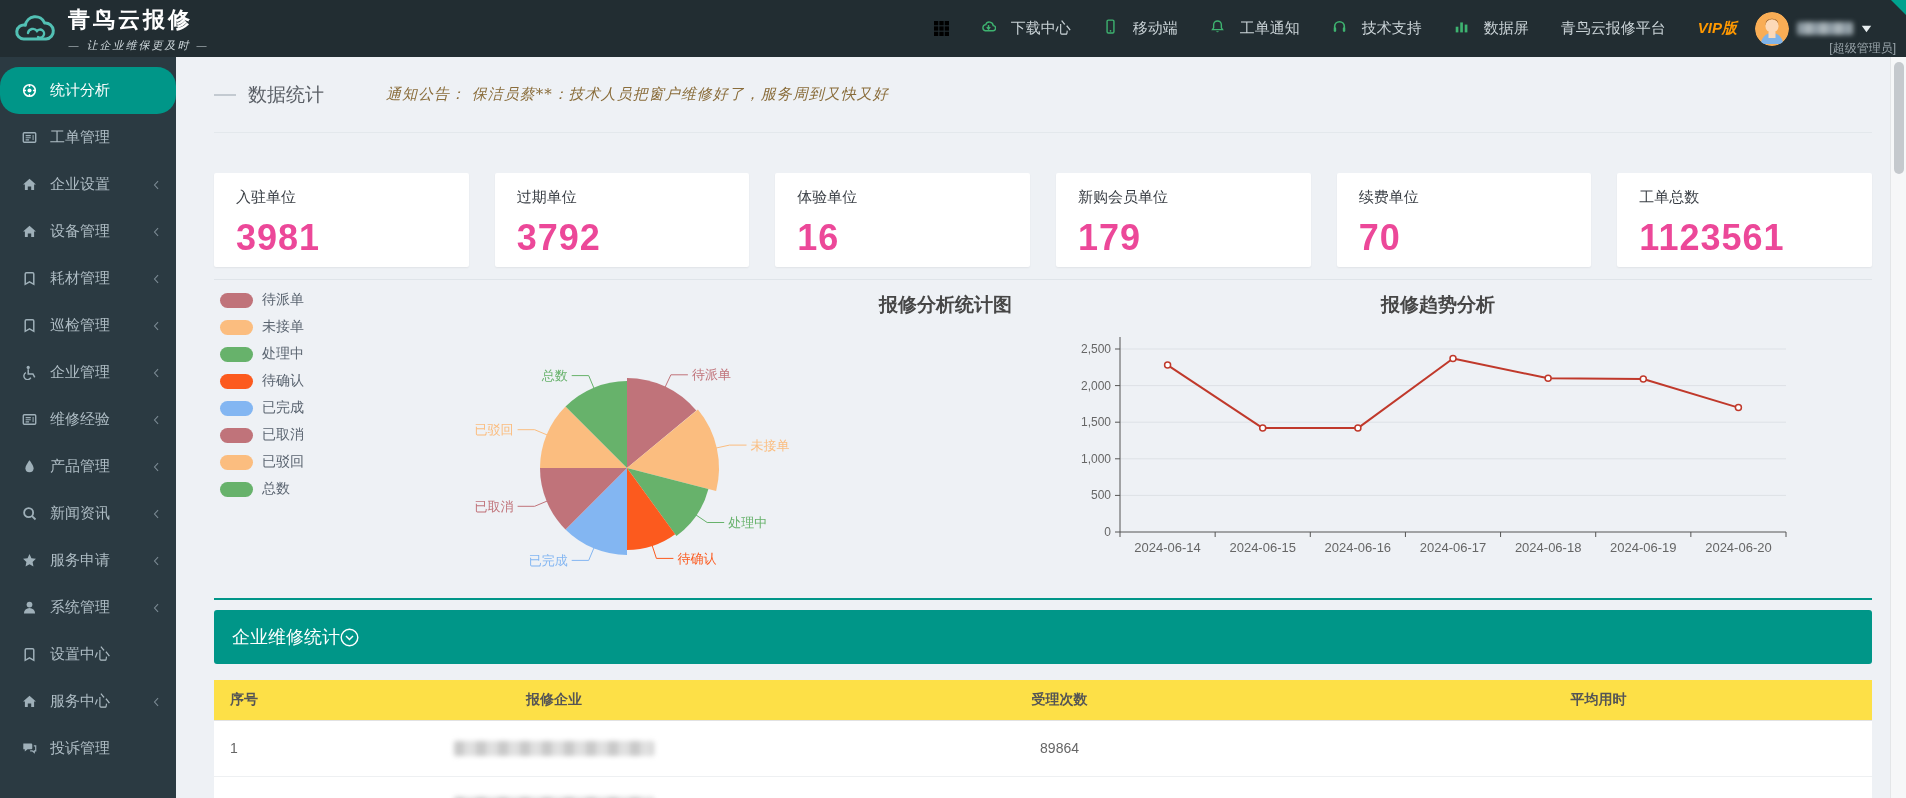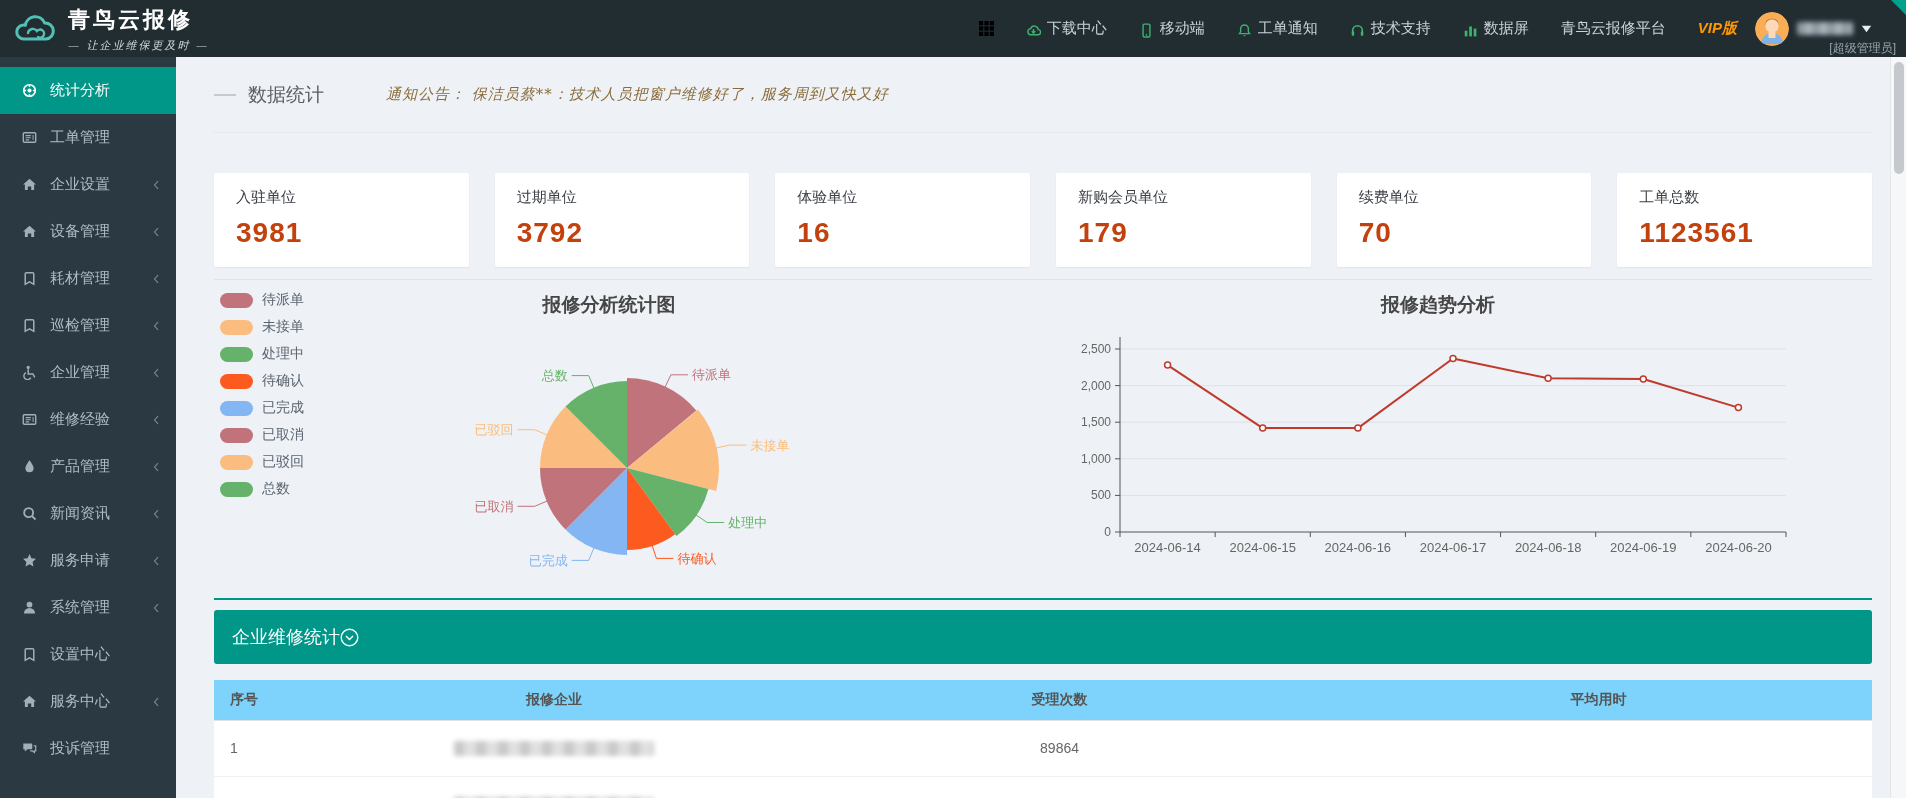--- a/index.html
+++ b/index.html
@@ -8,64 +8,64 @@
   .icon { width:15px; height:15px; display:inline-block; vertical-align:middle; }
 
   
   header { position:absolute; top:0; left:0; width:1906px; height:57px; background:#222d32; display:flex; align-items:center; z-index:20; }
   .logo { width:300px; display:flex; align-items:center; padding-left:12px; gap:10px; flex:none; }
   .logo-cloud { width:46px; height:32px; flex:none; }
   .logo-title { color:#fff; font-size:22px; font-weight:bold; letter-spacing:3px; }
   .logo-tagline { color:#cfd8dc; font-size:11px; letter-spacing:2px; margin-top:3px; font-family:"DejaVu Serif",serif; font-style:italic; }
   .spacer { flex:1; }
   #top-nav { display:flex; align-items:center; gap:32px; margin-right:18px; }
-  .nav-item { display:flex; align-items:flex-end; gap:6px; color:#c9d2d6; font-size:15px; cursor:pointer; text-decoration:none; white-space:nowrap; }
+  .nav-item { display:flex; align-items:flex-start; gap:15px; color:#c9d2d6; font-size:15px; cursor:pointer; text-decoration:none; white-space:nowrap; }
   .nav-item .icon { color:#3eb370; }
   .nav-item.vip span { color:#ff9800; font-style:italic; font-weight:bold; }
   .user-block { display:flex; align-items:center; gap:8px; margin-right:34px; flex:none; }
   .avatar { width:34px; height:34px; border-radius:50%; overflow:hidden; flex:none; }
   .name-masked { width:56px; height:13px; background:repeating-linear-gradient(90deg,#8d9aa2 0 8px,#a9b4ba 8px 15px); filter:blur(2.5px); border-radius:2px; }
   .caret { width:11px; height:8px; color:#e8eef0; }
   .role-label { position:absolute; top:40px; right:10px; font-size:12px; color:#9aa5ab; z-index:30; }
   .corner-triangle { position:absolute; top:0; right:0; width:0; height:0; border-top:15px solid #00a28e; border-left:15px solid transparent; z-index:40; }
 
   
   aside { position:absolute; top:57px; left:0; width:176px; bottom:0; background:#2b3a42; padding-top:10px; z-index:10; }
-  .side-item { display:flex; align-items:center; height:47px; padding:0 14px 0 22px; color:#aebcc4; font-size:15px; cursor:pointer; }
+  .side-item { display:flex; align-items:center; height:47px; padding:0 14px 0 22px; color:#aebcc4; font-size:15px; cursor:pointer;border-radius:19px; }
   .side-item .icon { margin-right:13px; color:#9fb0b9; flex:none; }
   .side-item .chev { margin-left:auto; width:10px; height:10px; color:#7c8b94; }
   .side-item.active { background:#009688; color:#fff; }
   .side-item.active .icon { color:#fff; }
 
   
   main { position:absolute; top:57px; left:176px; right:16px; bottom:0; padding:0 18px 0 38px; overflow:hidden; }
   .title-row { height:76px; display:flex; align-items:center; border-bottom:1px solid #e3e8ec; }
   .title-dash { width:22px; height:2px; background:#c3cad1; margin-right:12px; }
   .page-title { font-size:19px; color:#5a5f66; font-weight:normal; }
   .notice { margin-left:62px; font-family:"DejaVu Serif",serif; font-style:italic; font-size:15px; color:#8a6d3b; letter-spacing:1px; }
   .cards { display:flex; gap:26px; margin-top:40px; }
   .card { flex:1; background:#fff; height:94px; padding:15px 22px; box-shadow:0 1px 2px rgba(0,0,0,.06); border-radius:2px; }
   .card-label { font-size:15px; color:#3a3f45; }
-  .card-value { font-size:28px; font-weight:bold; color:#c2410c; margin-top:10px; letter-spacing:1px; }
+  .card-value { font-size:36px; font-weight:bold; color:#ec4899; margin-top:10px; letter-spacing:1px; }
   .divider { margin-top:12px; border-top:1px solid #dfe4e9; }
   .charts-row { position:relative; height:318px; }
   .chart-title { position:absolute; top:12px; font-size:19px; color:#464646; font-weight:bold; text-align:center; }
-  #pie-title { left:0; width:790px; }
+  #pie-title { left:8px; width:790px;text-align:right; }
   #line-title { left:790px; right:0; }
   #pie-svg { position:absolute; left:0; top:0; }
   #line-svg { position:absolute; left:790px; top:40px; }
   #pie-legend { position:absolute; left:6px; top:11px; }
   .legend-item { display:flex; align-items:center; margin-bottom:9px; cursor:pointer; }
   .legend-swatch { width:33px; height:15px; border-radius:8px; margin-right:9px; }
   .legend-label { font-size:14px; color:#5a6470; }
   .teal-line { border-top:2px solid #009688; }
   .banner { margin-top:10px; height:54px; background:#009688; border-radius:3px; display:flex; align-items:center; padding-left:18px; color:#fff; font-size:18px; gap:0; }
   .banner .icon { width:19px; height:19px; cursor:pointer; }
   table { width:100%; border-collapse:collapse; margin-top:16px; }
-  th { height:40px; background:#7dd3fc; color:#555; font-size:14px; font-weight:bold; border-bottom:1px solid #e2e2e2; text-align:center; }
+  th { height:40px; background:#fde047; color:#555; font-size:14px; font-weight:bold; border-bottom:1px solid #e2e2e2; text-align:center; }
   td { height:56px; background:#fff; color:#666; font-size:14px; border-bottom:1px solid #eef0f2; text-align:center; }
   th:first-child, td:first-child { text-align:left; padding-left:16px; width:6%; }
   th:nth-child(2){width:29%;} th:nth-child(3){width:32%;} th:nth-child(4){width:33%;}
   .masked { display:inline-block; width:200px; height:15px; border-radius:2px; vertical-align:middle;
             background:repeating-linear-gradient(90deg,#c9c9c9 0 10px,#e0e0e0 10px 22px); filter:blur(2.5px); }
 
   
   .scrollbar { position:absolute; top:57px; right:0; width:16px; bottom:0; background:#f6f7f8; border-left:1px solid #e4e6e8; z-index:15; }
   .scrollbar .thumb { position:absolute; top:5px; left:3px; width:10px; height:112px; background:#c5c9cd; border-radius:5px; }
 </style>

